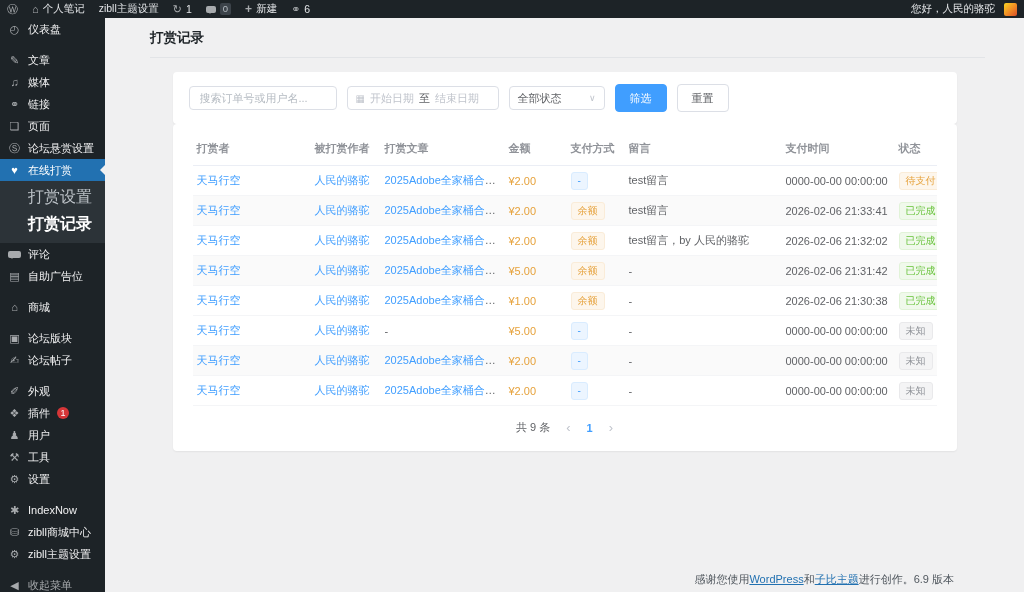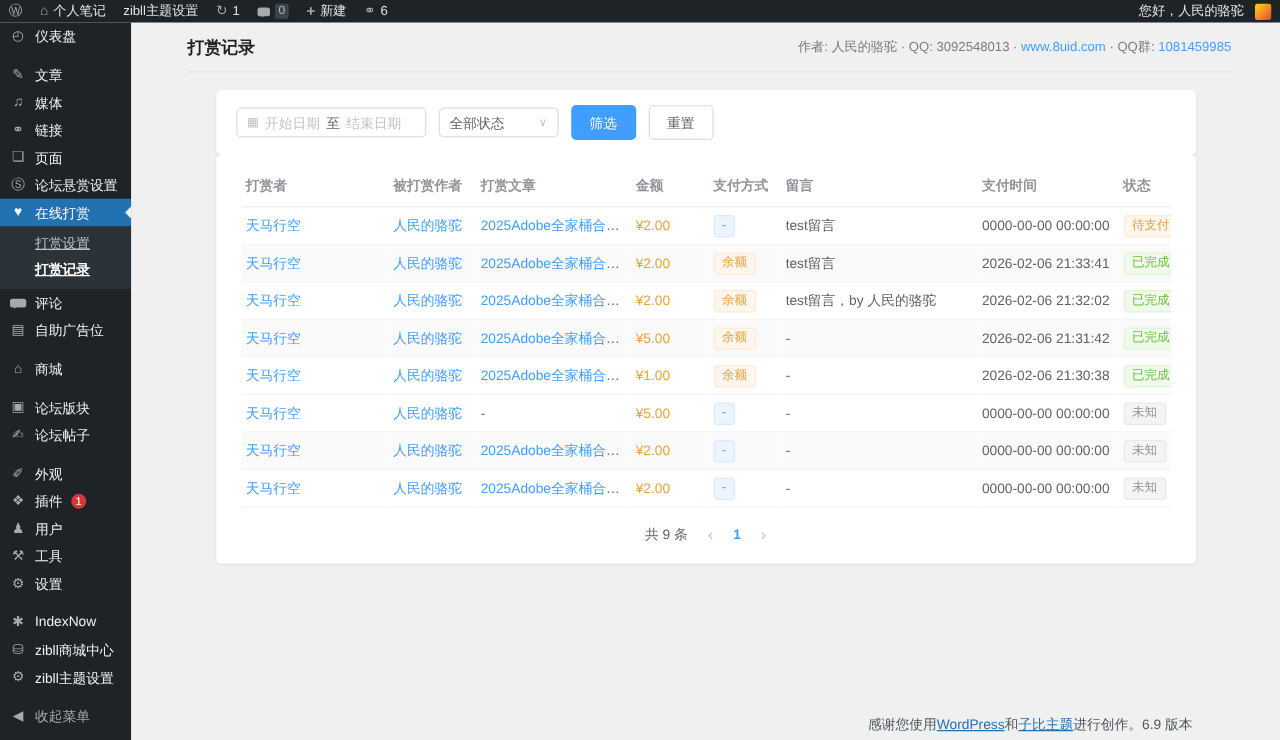--- a/index.html
+++ b/index.html
@@ -25,21 +25,21 @@
   .menu-item { height:22px; display:flex; align-items:center; gap:7px; padding:0 8px; font-size:11px; cursor:pointer; position:relative; white-space:nowrap; }
   .menu-item .mi-icon { width:13px; text-align:center; color:#a7aaad; font-size:11px; line-height:1; flex:none; }
   .menu-item.active { background:#2271b1; color:#fff; }
   .menu-item.active .mi-icon { color:#fff; }
   .menu-item.active::after { content:""; position:absolute; right:0; top:50%; margin-top:-5px;
     border:5px solid transparent; border-right-color:#f0f0f1; }
   .menu-item.muted { color:#a7aaad; }
   .mi-badge { background:#d63638; color:#fff; border-radius:50%; min-width:12px; height:12px; line-height:12px;
     text-align:center; font-size:9px; padding:0 2px; }
   .submenu { background:#2c3338; padding:3px 0 5px; }
-  .sub-item { padding:3px 8px 3px 28px; font-size:11px; color:#bcc2c7; cursor:pointer; white-space:nowrap;text-decoration:underline; }
+  .sub-item { padding:3px 8px 3px 28px; font-size:16px; color:#bcc2c7; cursor:pointer; white-space:nowrap; }
   .sub-item.current { color:#fff; font-weight:bold; }
   .menu-sep { height:9px; }
 
   
   .main { position:absolute; top:18px; left:105px; width:919px; height:574px; background:#f0f0f1; }
   .page-head { margin:0 39px 0 45px; padding:11px 0 10px; display:flex; justify-content:space-between; align-items:center;
     border-bottom:1px solid #e2e4e7; }
   .page-title { font-size:13.5px; font-weight:bold; color:#1d2327; }
   .credits { font-size:10.5px; color:#787c82; }
   .credits .link { color:#409eff; cursor:pointer; }
@@ -214,26 +214,24 @@
     <div class="menu-item muted">
       <span class="mi-icon">◀</span>
       <span>收起菜单</span>
     </div>
   </div>
 
 <div class="main">
 
   <div class="page-head">
     <span class="page-title">打赏记录</span>
-    <span class="credits">
-      <span>作者: 人民的骆驼 · QQ: 3092548013 · </span><span class="link">www.8uid.com</span><span> · QQ群: </span><span class="link">1081459985</span>
-    </span>
   </div>
 
   <div class="card filter-card">
+    <input class="inp" type="text" placeholder="搜索订单号或用户名..." style="">
     <span class="date-range">
       <span class="cal">▦</span>
       <span class="ph">开始日期</span>
       <span class="to">至</span>
       <span class="ph">结束日期</span>
     </span>
     <span class="select">
       <span>全部状态</span>
       <span class="chev">∨</span>
     </span>

